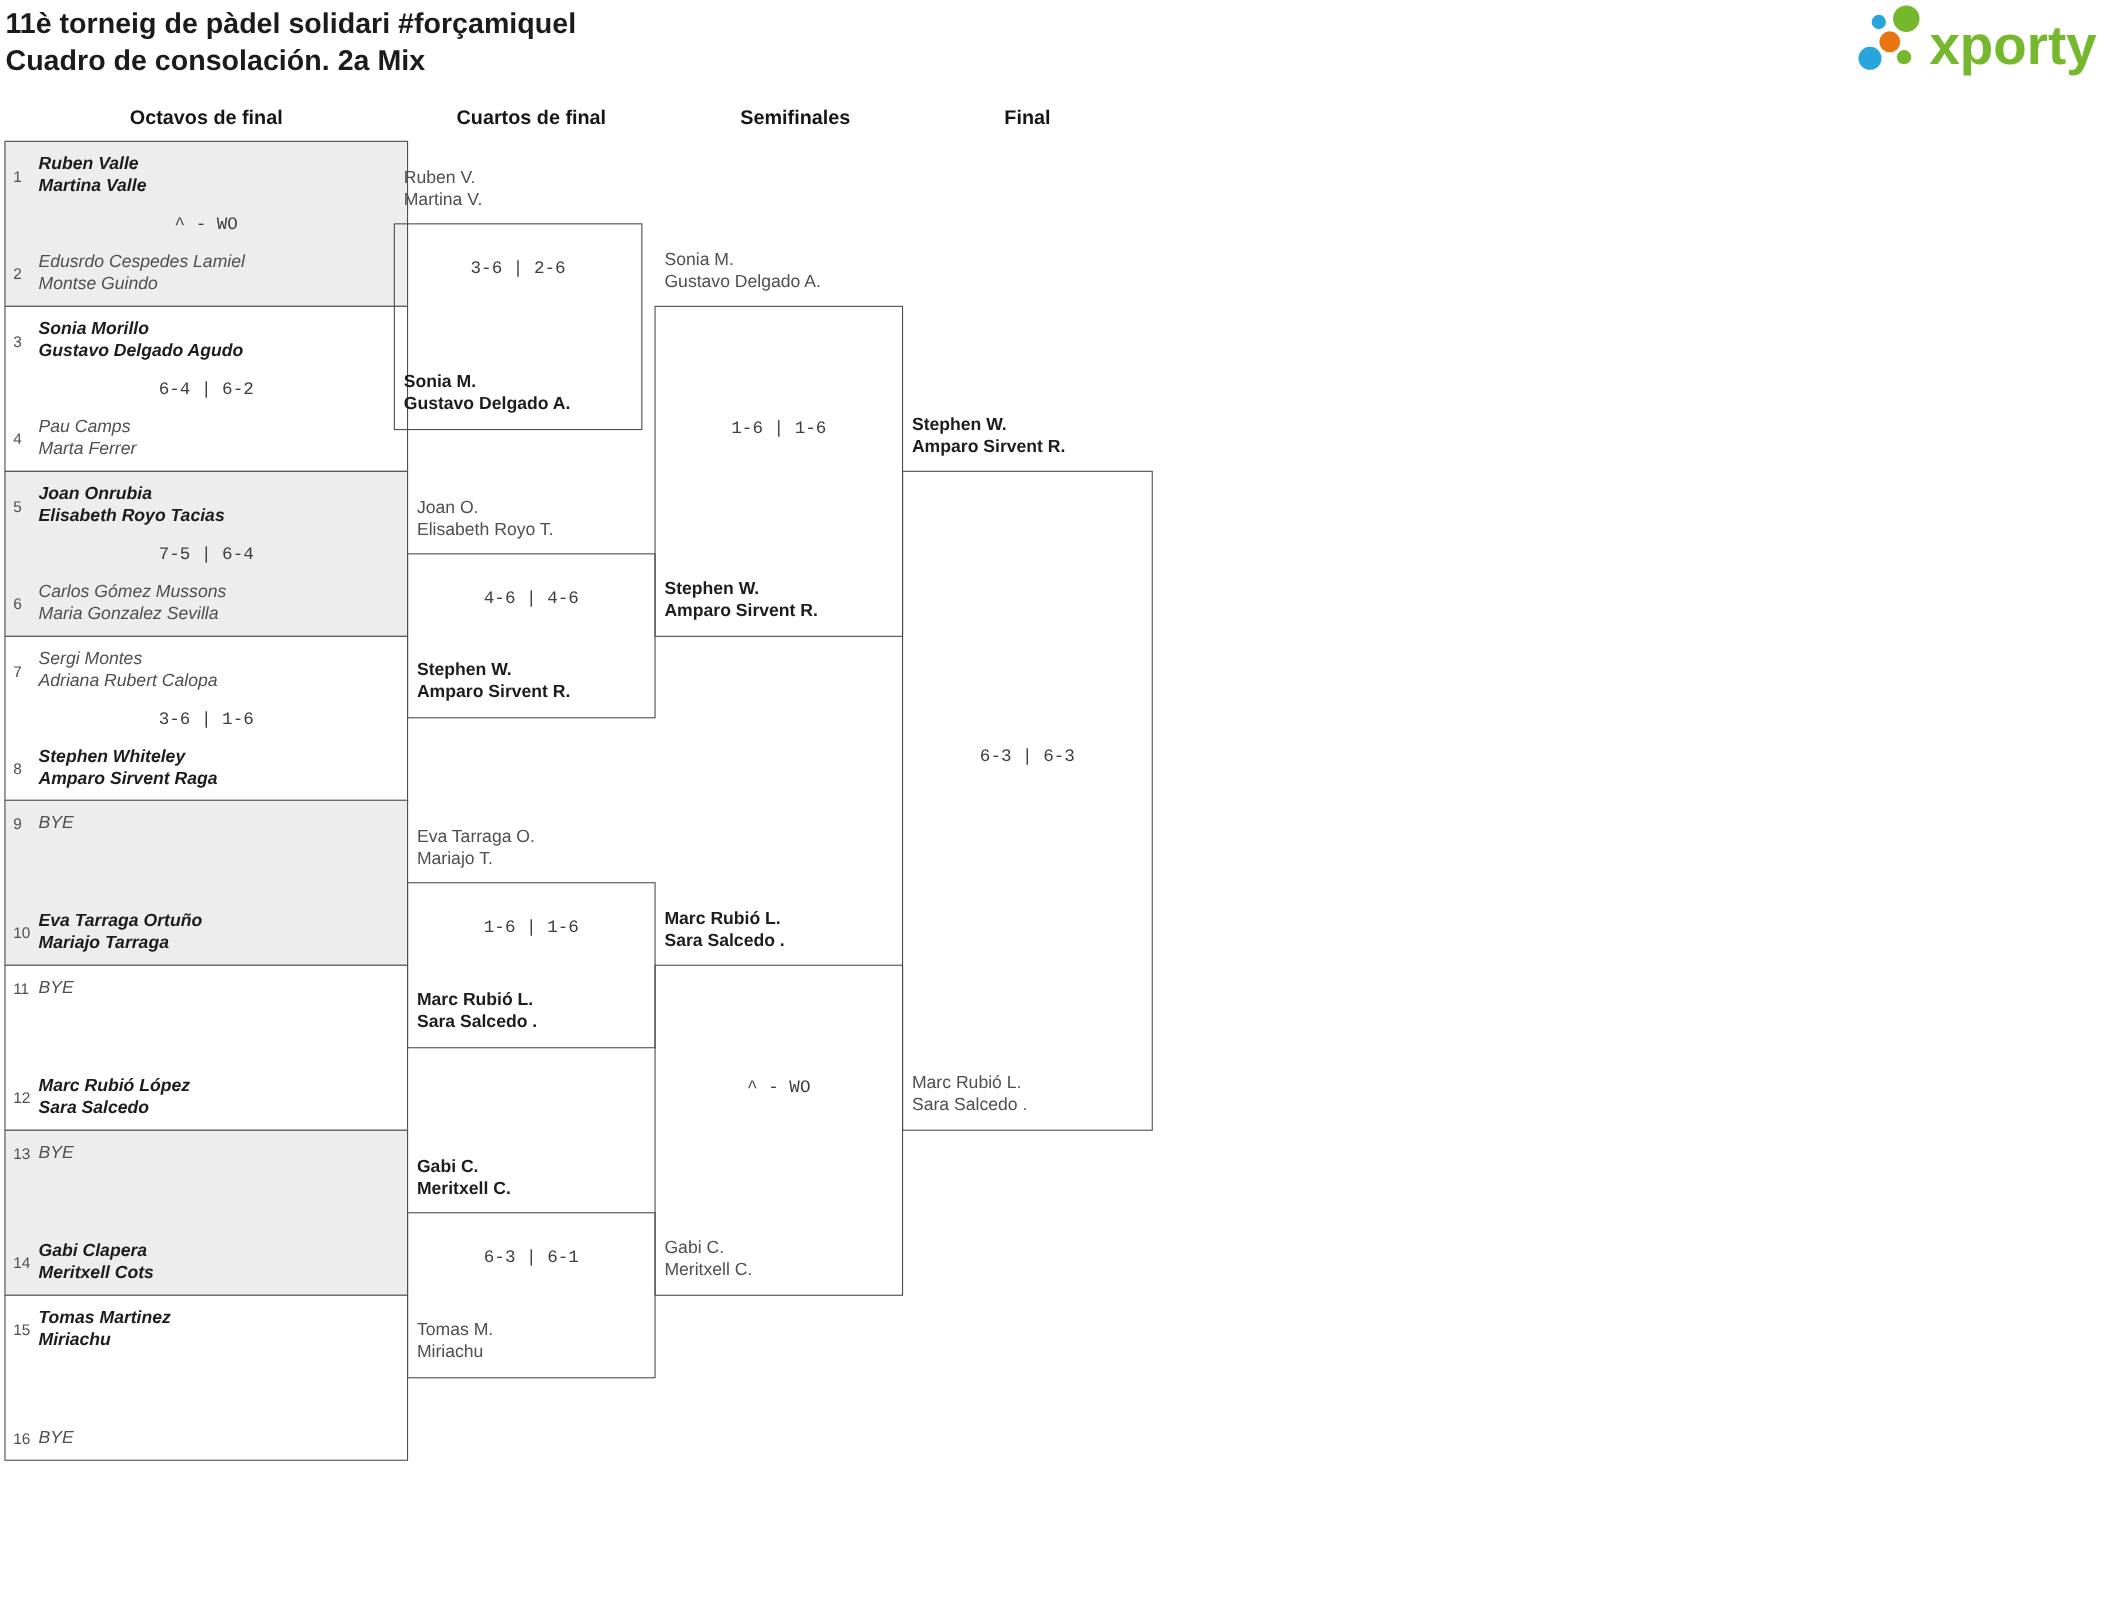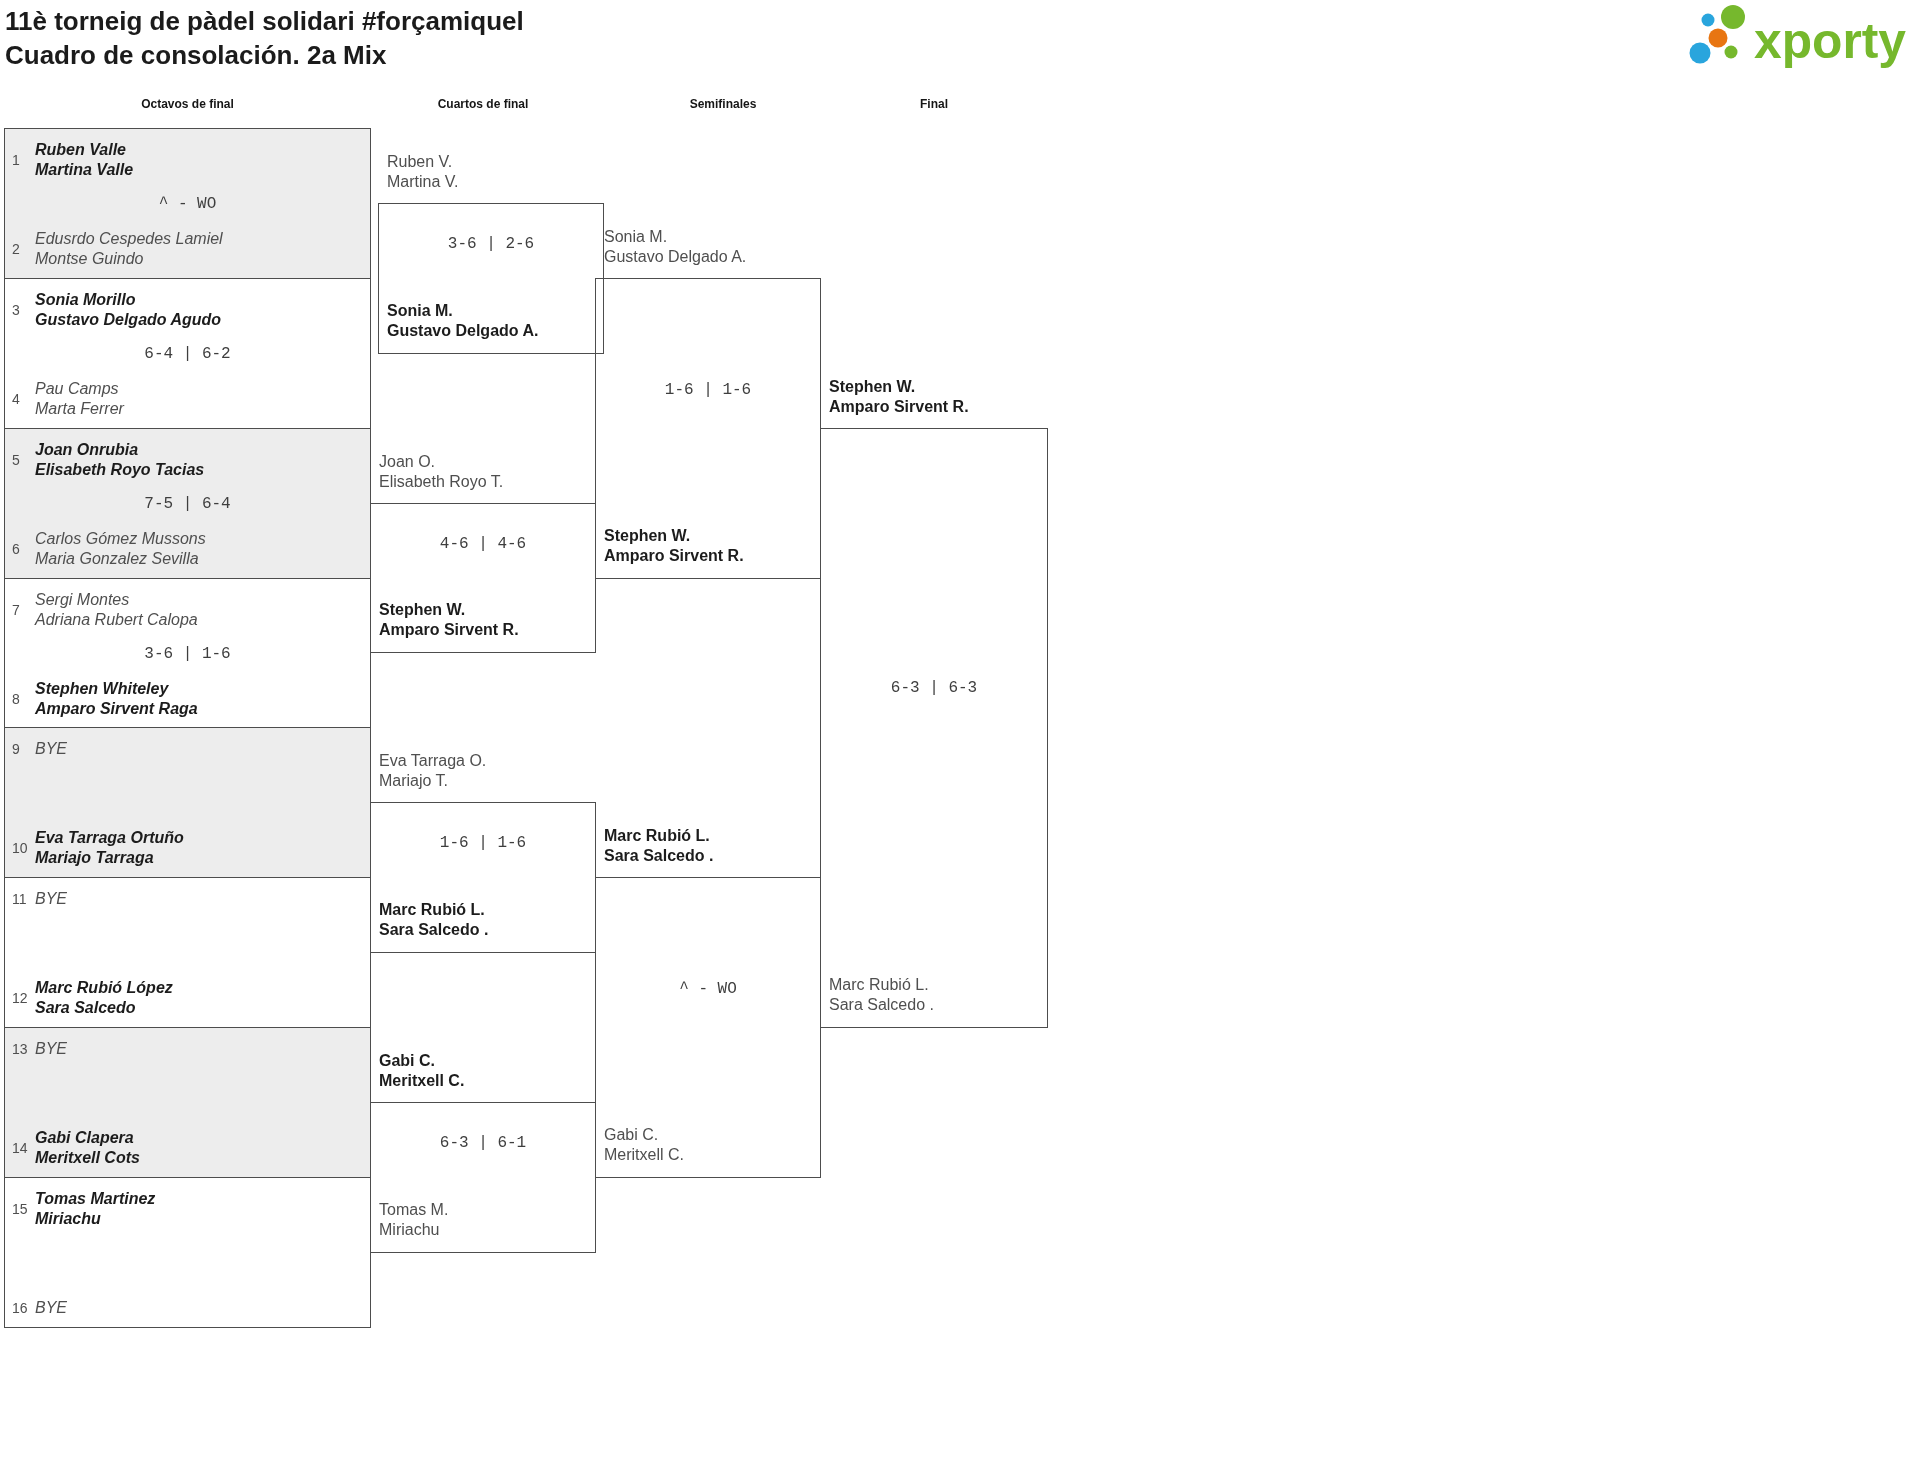--- a/index.html
+++ b/index.html
@@ -12,21 +12,21 @@
   }
   #page { position: relative; width: 1920px; height: 1459px; overflow: hidden; }
 
   .title { position: absolute; left: 5px; top: 4px; }
   .title .tline {
     font-size: 26px; font-weight: 600; line-height: 34px; color: #1b1b1b;
   }
 
   .round-header {
     position: absolute; top: 97px; text-align: center;
-    font-size: 12px; font-weight: 600; color: #161616;
+    font-size: 18px; font-weight: 600; color: #161616;
   }
 
   
   .box {
     position: absolute; left: 4px; width: 367px; height: 151px;
     border: 1px solid #4d4d4d; background: #ffffff;
   }
   .box.shade { background: #ededed; }
 
   
@@ -221,21 +221,21 @@
     <div class="score"></div>
     <div class="entry bot">
       <span class="seed">16</span>
       <span class="names">
         <span class="nm">BYE</span>
         <span class="nm"></span>
       </span>
     </div>
   </div>
 
-  <div class="rect qf" style="left:378px;top:203px;width:226px;height:151px">
+  <div class="rect qf" style="left:358px;top:203px;width:226px;height:188px">
     <div class="lbl tlabel">
       <span class="nm">Ruben V.</span>
       <span class="nm">Martina V.</span>
     </div>
     <div class="score">3-6 | 2-6</div>
     <div class="lbl blabel">
       <span class="nm winner">Sonia M.</span>
       <span class="nm winner">Gustavo Delgado A.</span>
     </div>
   </div>

